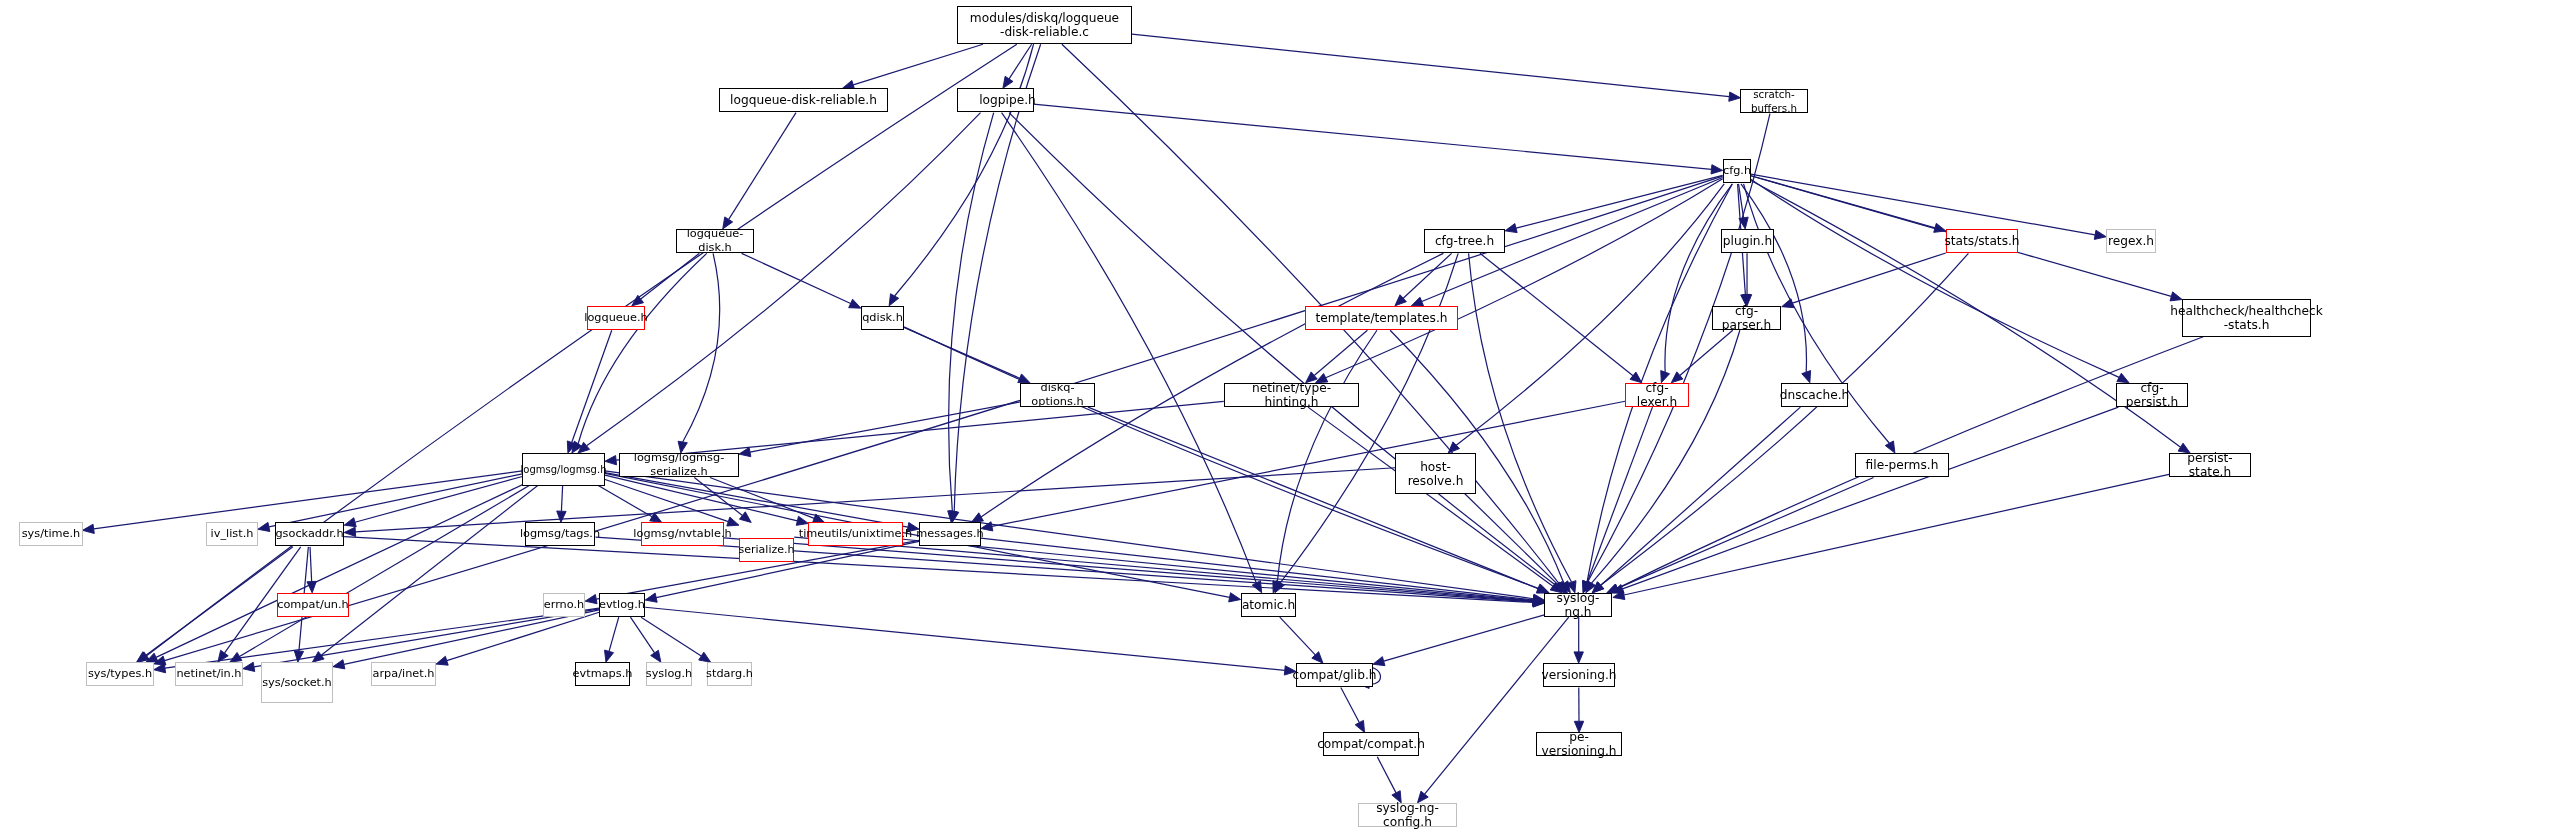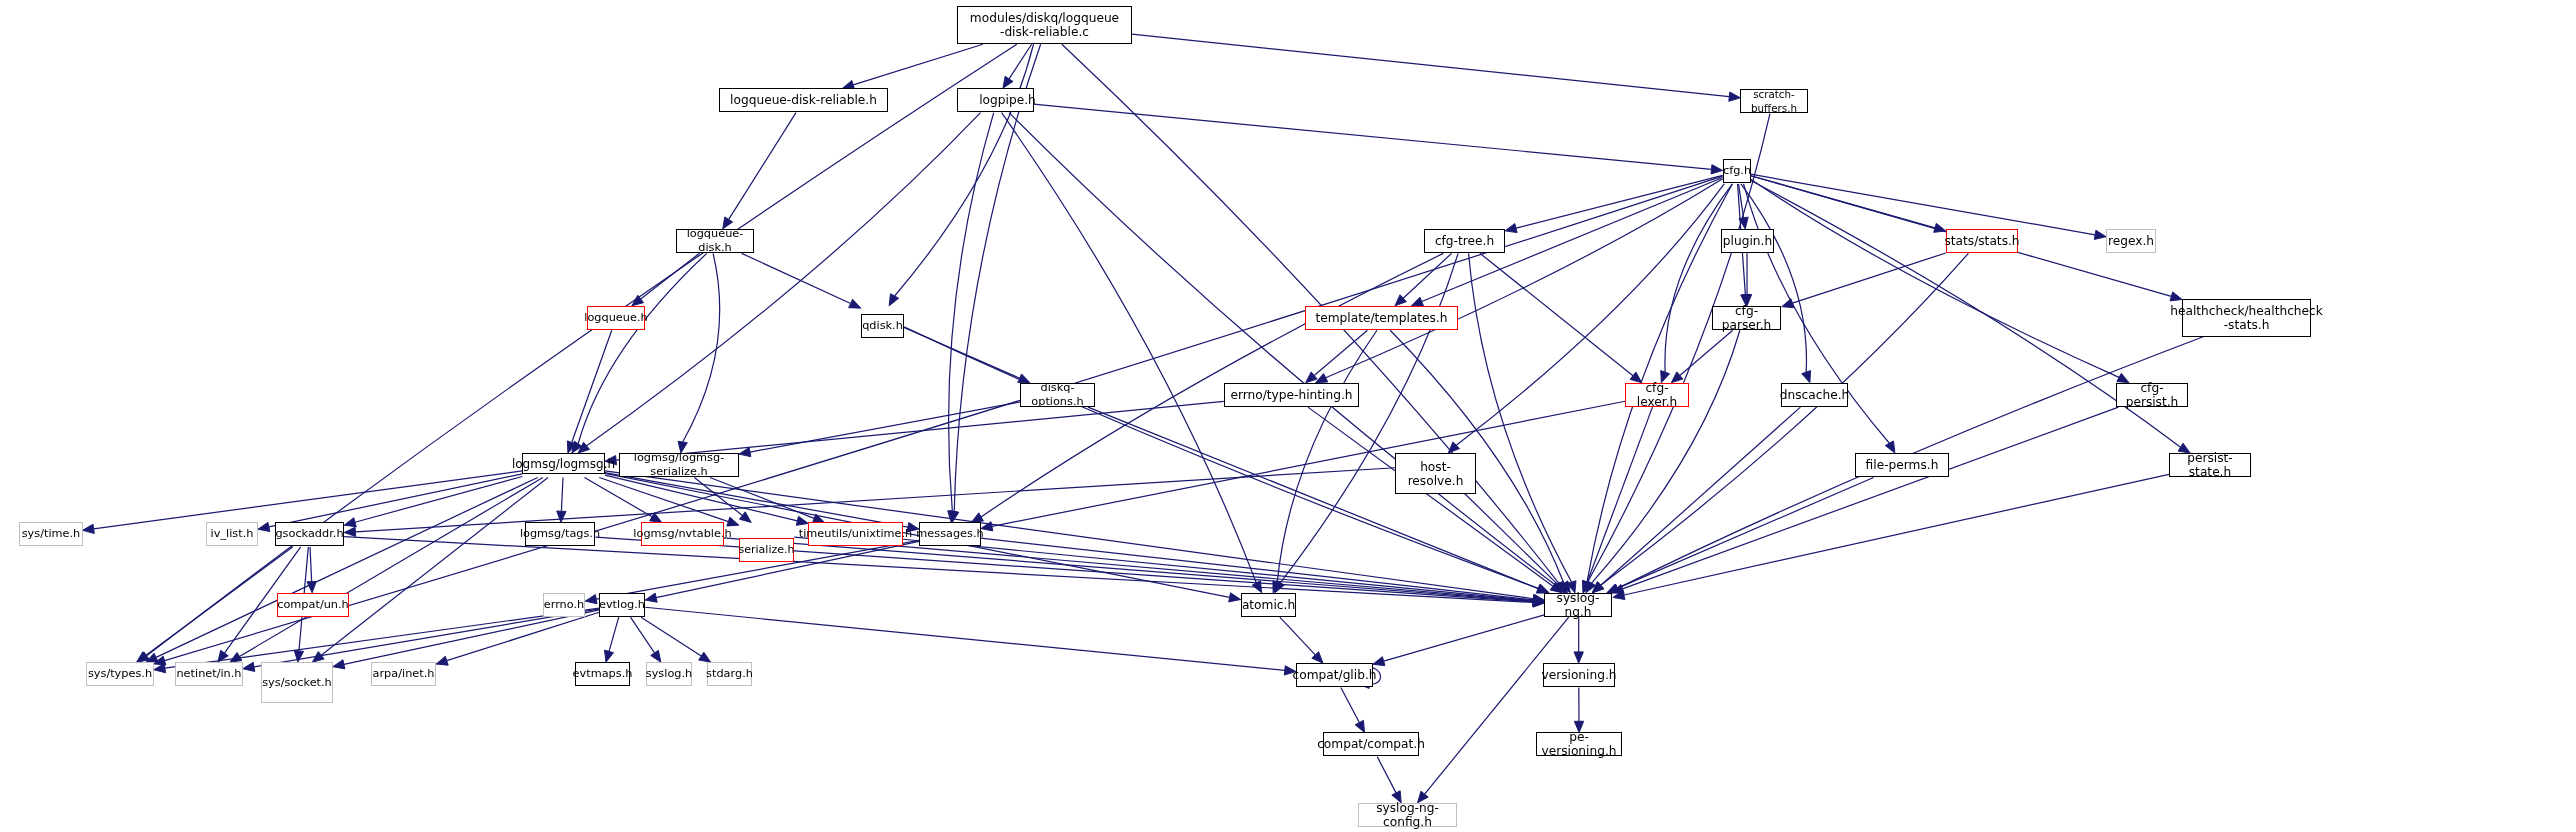--- a/index.html
+++ b/index.html
@@ -452,31 +452,31 @@
   <div class="node" style="left:719px;top:88px;width:169px;height:24.4px;">logqueue-disk-reliable.h</div>
   <div class="node" style="left:957px;top:88px;width:77px;height:24.4px;padding-left:24px;">logpipe.h</div>
   <div class="node" style="left:1740px;top:89px;width:68px;height:24.4px;font-size:10.3px;">scratch-buffers.h</div>
   <div class="node" style="left:1723px;top:159px;width:28px;height:24.4px;font-size:11.3px;">cfg.h</div>
   <div class="node" style="left:676px;top:229px;width:78px;height:24.4px;font-size:11.3px;">logqueue-disk.h</div>
   <div class="node" style="left:1424px;top:229px;width:81px;height:24.4px;">cfg-tree.h</div>
   <div class="node" style="left:1721px;top:229px;width:53px;height:24.4px;">plugin.h</div>
   <div class="node red" style="left:1946px;top:229px;width:72px;height:24.4px;">stats/stats.h</div>
   <div class="node gray" style="left:2106px;top:229px;width:50px;height:24.4px;">regex.h</div>
   <div class="node red" style="left:587px;top:306px;width:58px;height:24.4px;font-size:11.3px;">logqueue.h</div>
-  <div class="node" style="left:861px;top:306px;width:43px;height:24.4px;font-size:11.3px;margin-top:8px;">qdisk.h</div>
+  <div class="node" style="left:861px;top:306px;width:43px;height:24.4px;font-size:11.3px;">qdisk.h</div>
   <div class="node red" style="left:1305px;top:306px;width:153px;height:24.4px;">template/templates.h</div>
   <div class="node" style="left:1712px;top:306px;width:69px;height:24.4px;">cfg-parser.h</div>
   <div class="node" style="left:2182px;top:299px;width:129px;height:38px;">healthcheck/healthcheck
 -stats.h</div>
   <div class="node" style="left:1020px;top:383px;width:75px;height:24.4px;font-size:11.3px;">diskq-options.h</div>
-  <div class="node" style="left:1224px;top:383px;width:135px;height:24.4px;">errno/type-hinting.h</div>
+  <div class="node" style="left:1224px;top:383px;width:135px;height:24.4px;">netinet/type-hinting.h</div>
   <div class="node red" style="left:1625px;top:383px;width:64px;height:24.4px;">cfg-lexer.h</div>
   <div class="node" style="left:1781px;top:383px;width:67px;height:24.4px;">dnscache.h</div>
   <div class="node" style="left:2116px;top:383px;width:72px;height:24.4px;">cfg-persist.h</div>
-  <div class="node" style="left:522px;top:453px;width:83px;height:21px;font-size:12px;">logmsg/logmsg.h</div>
+  <div class="node" style="left:522px;top:453px;width:83px;height:33px;font-size:10px;">logmsg/logmsg.h</div>
   <div class="node" style="left:619px;top:453px;width:120px;height:24.4px;font-size:11.3px;">logmsg/logmsg-serialize.h</div>
   <div class="node" style="left:1395px;top:453px;width:81px;height:41px;">host-resolve.h</div>
   <div class="node" style="left:1855px;top:453px;width:94px;height:24.4px;">file-perms.h</div>
   <div class="node" style="left:2169px;top:453px;width:82px;height:24.4px;">persist-state.h</div>
   <div class="node gray" style="left:19px;top:522px;width:64px;height:24.4px;font-size:11.3px;">sys/time.h</div>
   <div class="node gray" style="left:206px;top:522px;width:52px;height:24.4px;font-size:11.3px;">iv_list.h</div>
   <div class="node" style="left:275px;top:522px;width:69px;height:24.4px;font-size:11.3px;">gsockaddr.h</div>
   <div class="node" style="left:525px;top:522px;width:70px;height:24.4px;font-size:11.3px;">logmsg/tags.h</div>
   <div class="node red" style="left:641px;top:522px;width:83px;height:24.4px;font-size:11.3px;">logmsg/nvtable.h</div>
   <div class="node red" style="left:739px;top:538px;width:55px;height:24.4px;font-size:11px;">serialize.h</div>

